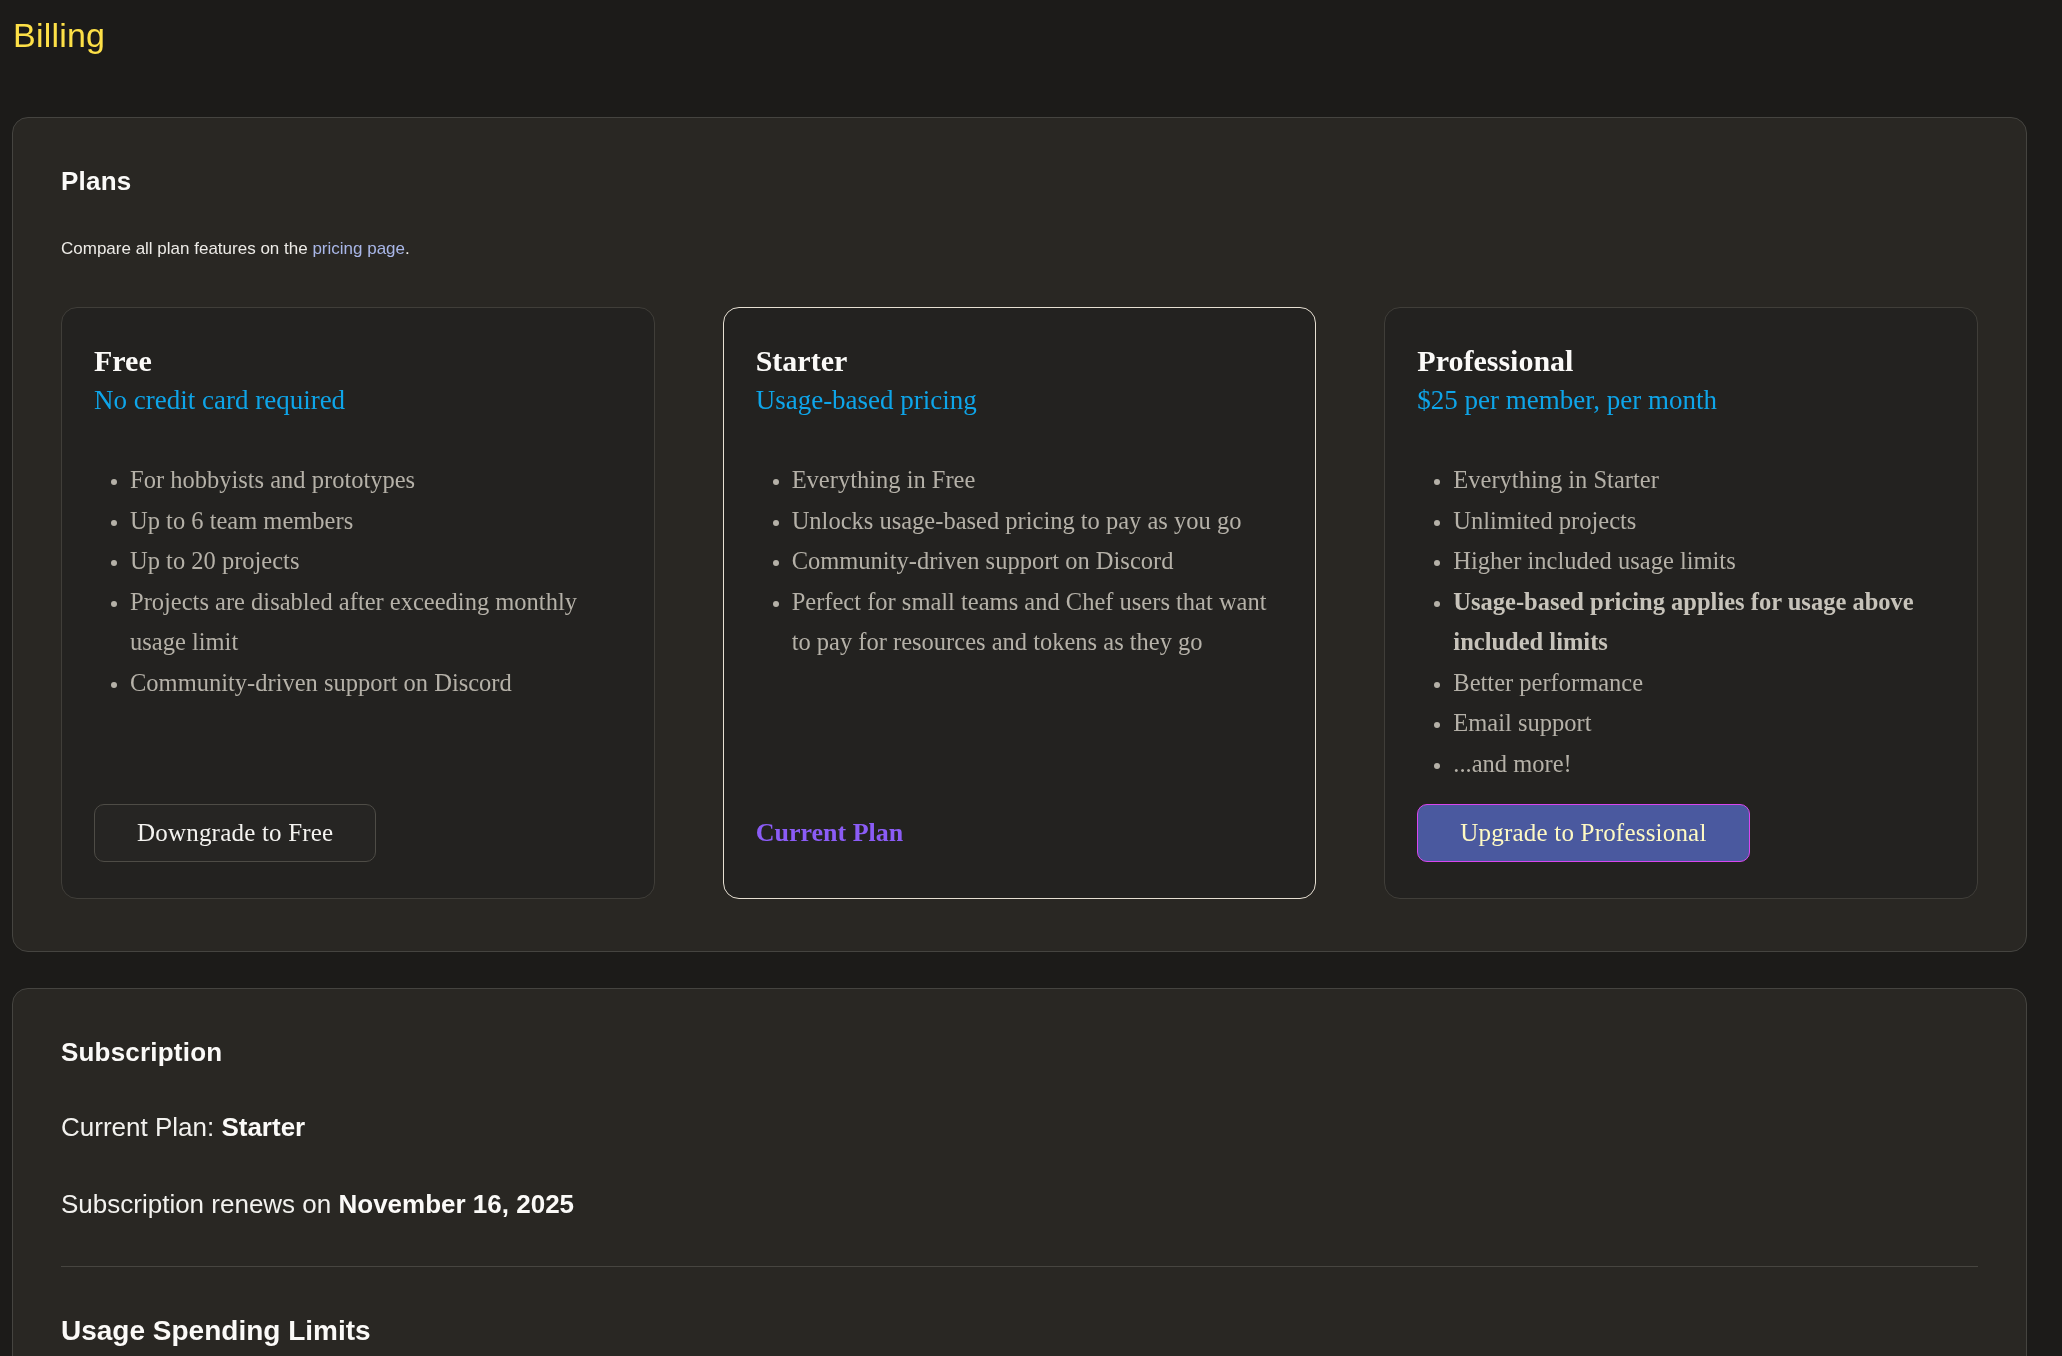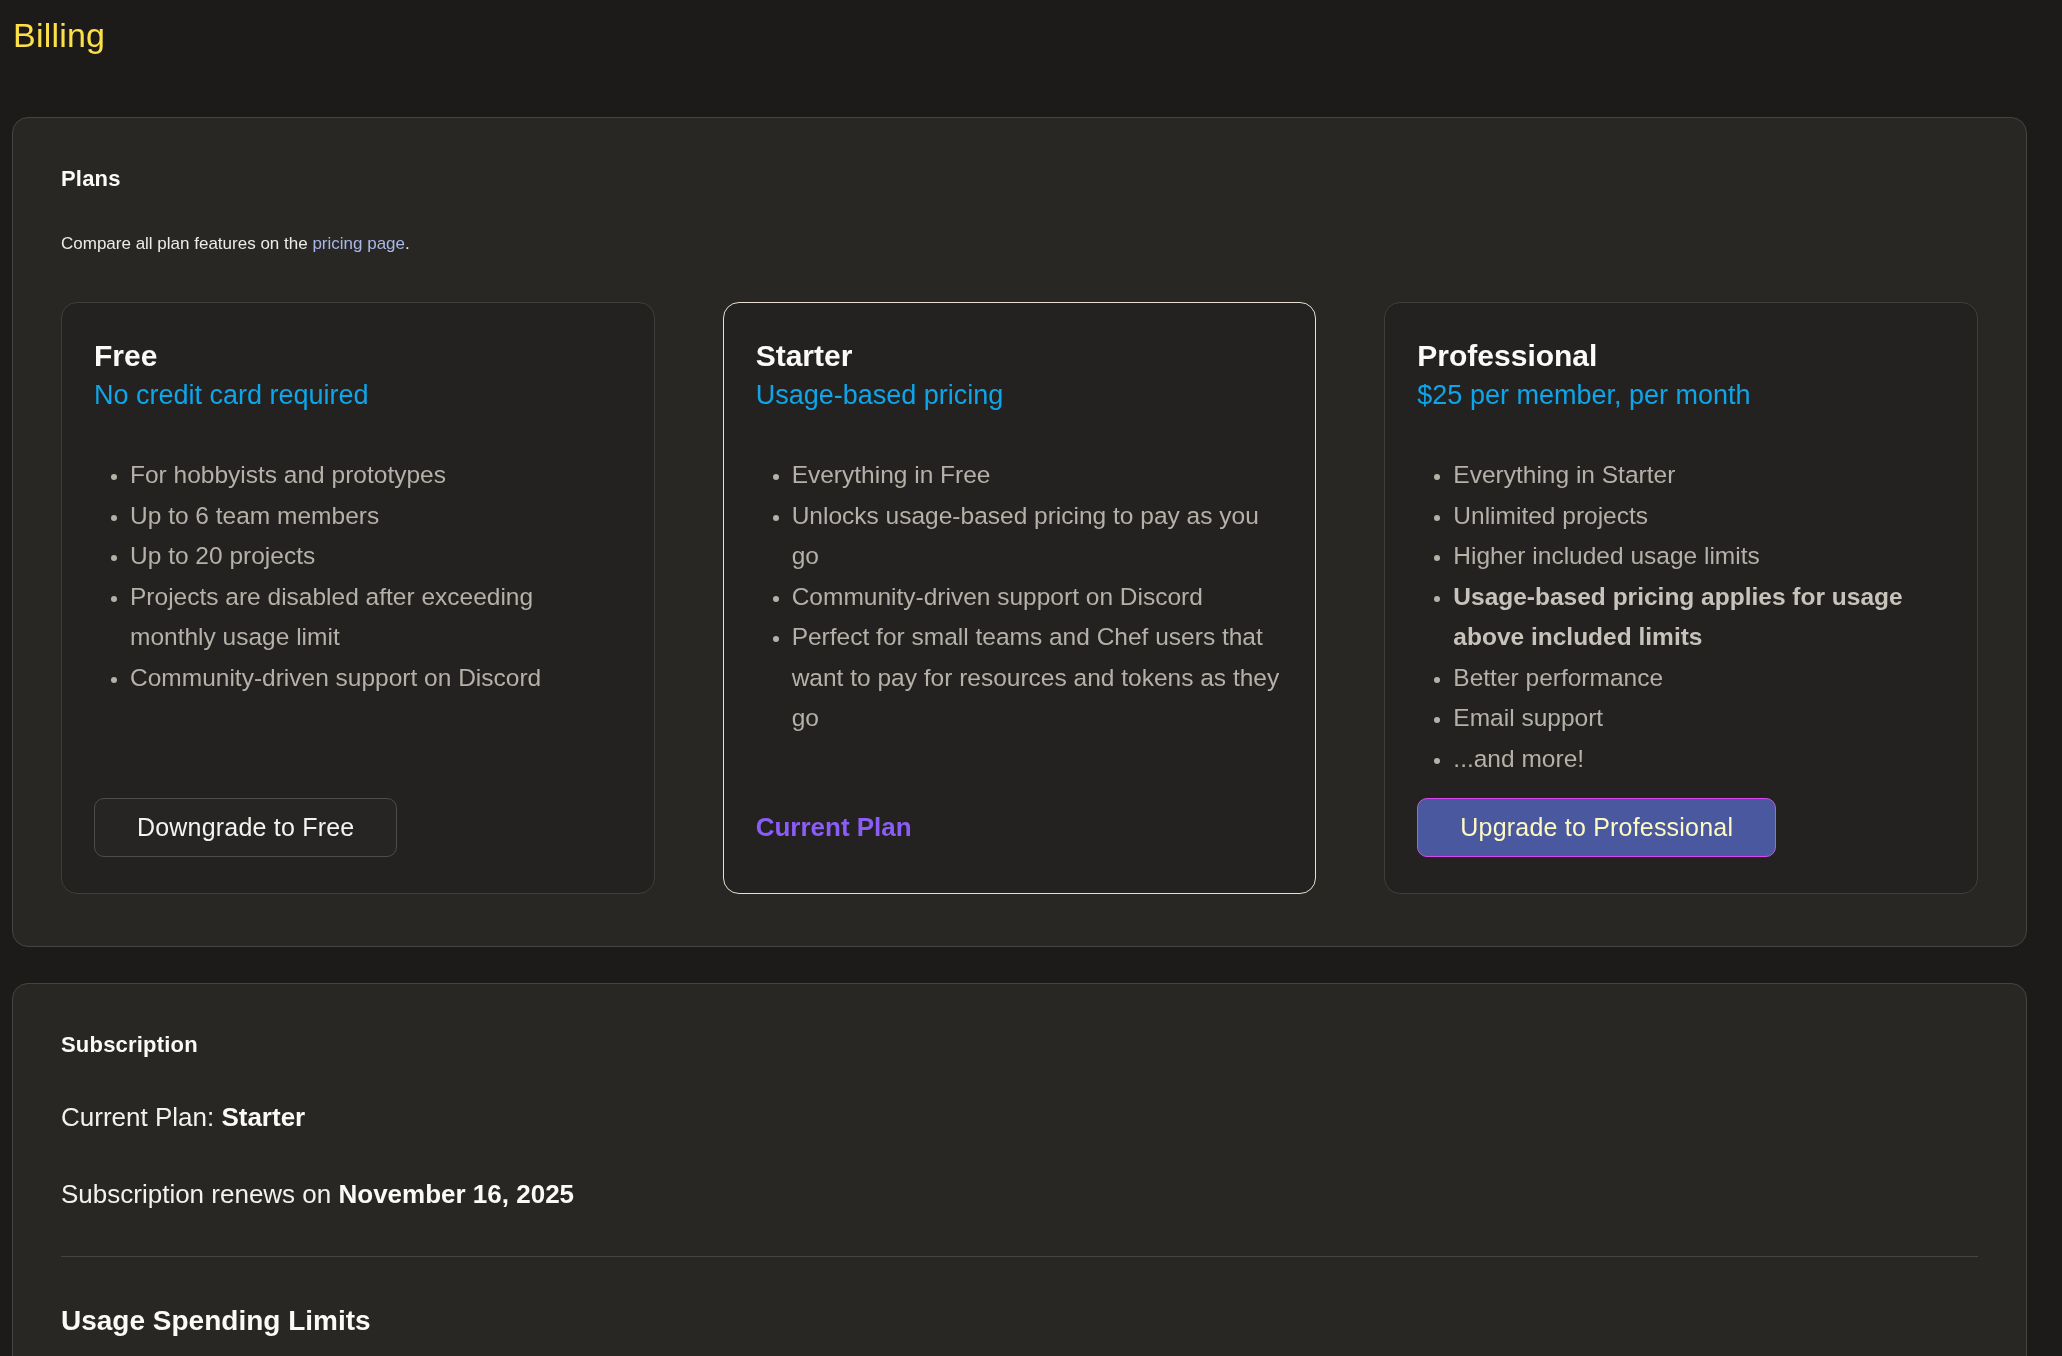--- a/index.html
+++ b/index.html
@@ -23,36 +23,37 @@
     background: #292723;
     border: 1px solid #454440;
     border-radius: 16px;
     padding: 48px 48px 52px 48px;
   }
   .section-card.subscription {
     margin-top: 36px;
     min-height: 420px;
   }
   .section-heading {
-    font-size: 22px;
+    font-size: 26px;
     font-weight: 700;
     color: #fbfaf8;
     letter-spacing: 0.2px;
   }
   .compare-line {
     margin-top: 42px;
     font-size: 17px;
     color: #edebe7;
   }
   .link { color: #a9b7e8; text-decoration: none; cursor: pointer; }
   .plans-grid {
     margin-top: 48px;
     display: grid;
     grid-template-columns: repeat(3, 1fr);
     gap: 68px;
+    font-family: Liberation Serif, serif;
   }
   .plan-card {
     background: #232220;
     border: 1px solid #403e39;
     border-radius: 16px;
     padding: 36px 32px;
     min-height: 592px;
     display: flex;
     flex-direction: column;
   }

